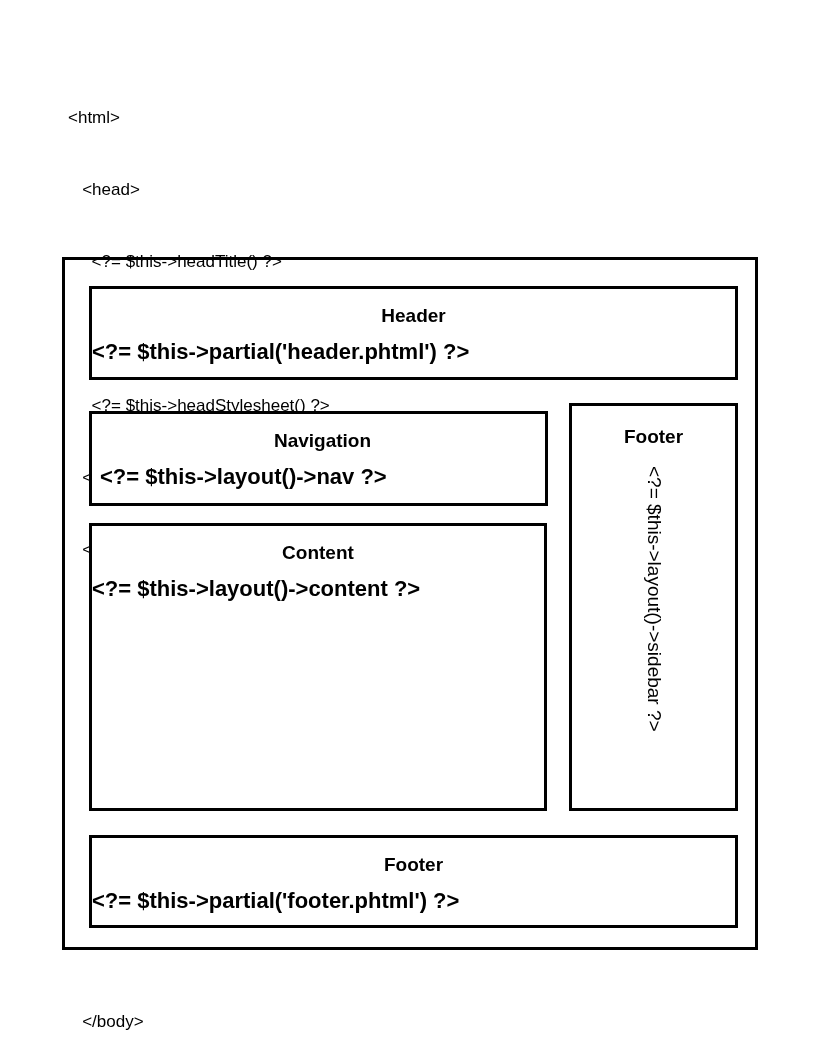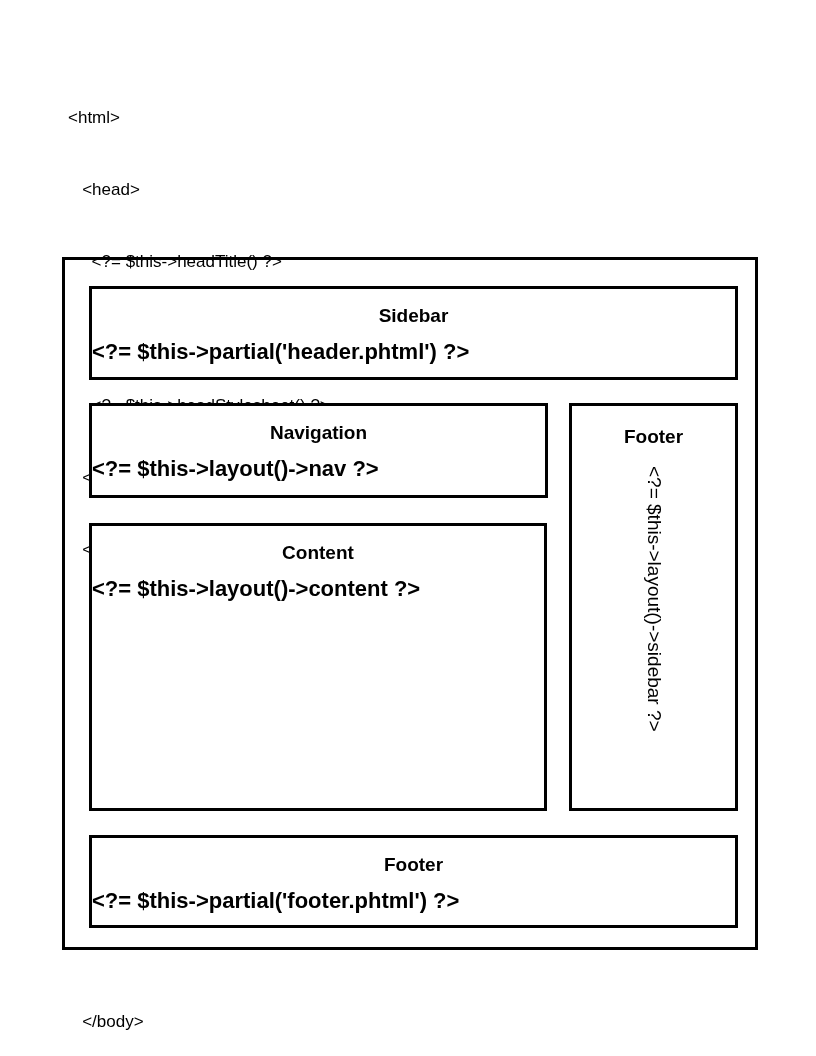--- a/index.html
+++ b/index.html
@@ -146,25 +146,25 @@
   <span class="code-line">     &lt;?= $this-&gt;headTitle() ?&gt;</span>
   <span class="code-line">     &lt;?= $this-&gt;headScript() ?&gt;</span>
   <span class="code-line">     &lt;?= $this-&gt;headStylesheet() ?&gt;</span>
   <span class="code-line">   &lt;/head&gt;</span>
   <span class="code-line">   &lt;body&gt;</span>
 </div>
 
 <div id="body-box">
 
   <div class="region" id="region-header" style="position: absolute; left: 24px; top: 26px; width: 649px; height: 94px;">
-    <div class="region-title">Sidebar</div>
+    <div class="region-title">Header</div>
     <div class="region-code">&lt;?= $this-&gt;partial('header.phtml') ?&gt;</div>
   </div>
 
-  <div class="region" id="region-navigation" style="position: absolute; left: 24px; top: 143px; width: 459px; height: 95px;">
+  <div class="region" id="region-navigation" style="position: absolute; left: 24px; top: 151px; width: 459px; height: 95px; padding-left: 8px;">
     <div class="region-title">Navigation</div>
     <div class="region-code">&lt;?= $this-&gt;layout()-&gt;nav ?&gt;</div>
   </div>
 
   <div class="region" id="region-content" style="position: absolute; left: 24px; top: 263px; width: 458px; height: 288px;">
     <div class="region-title">Content</div>
     <div class="region-code">&lt;?= $this-&gt;layout()-&gt;content ?&gt;</div>
   </div>
 
   <div class="region" id="region-sidebar" style="position: absolute; left: 504px; top: 143px; width: 169px; height: 408px;">

